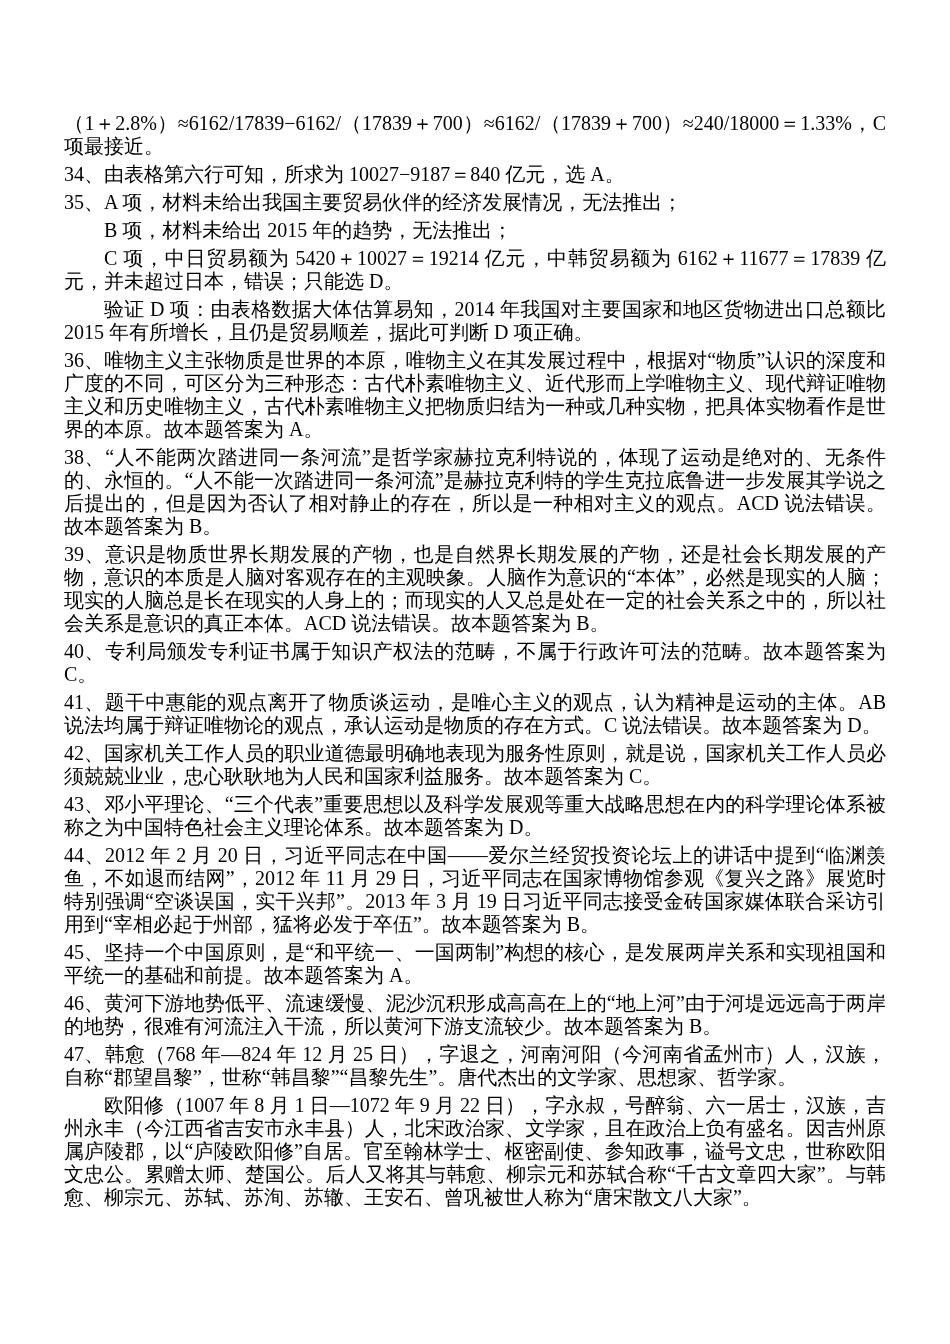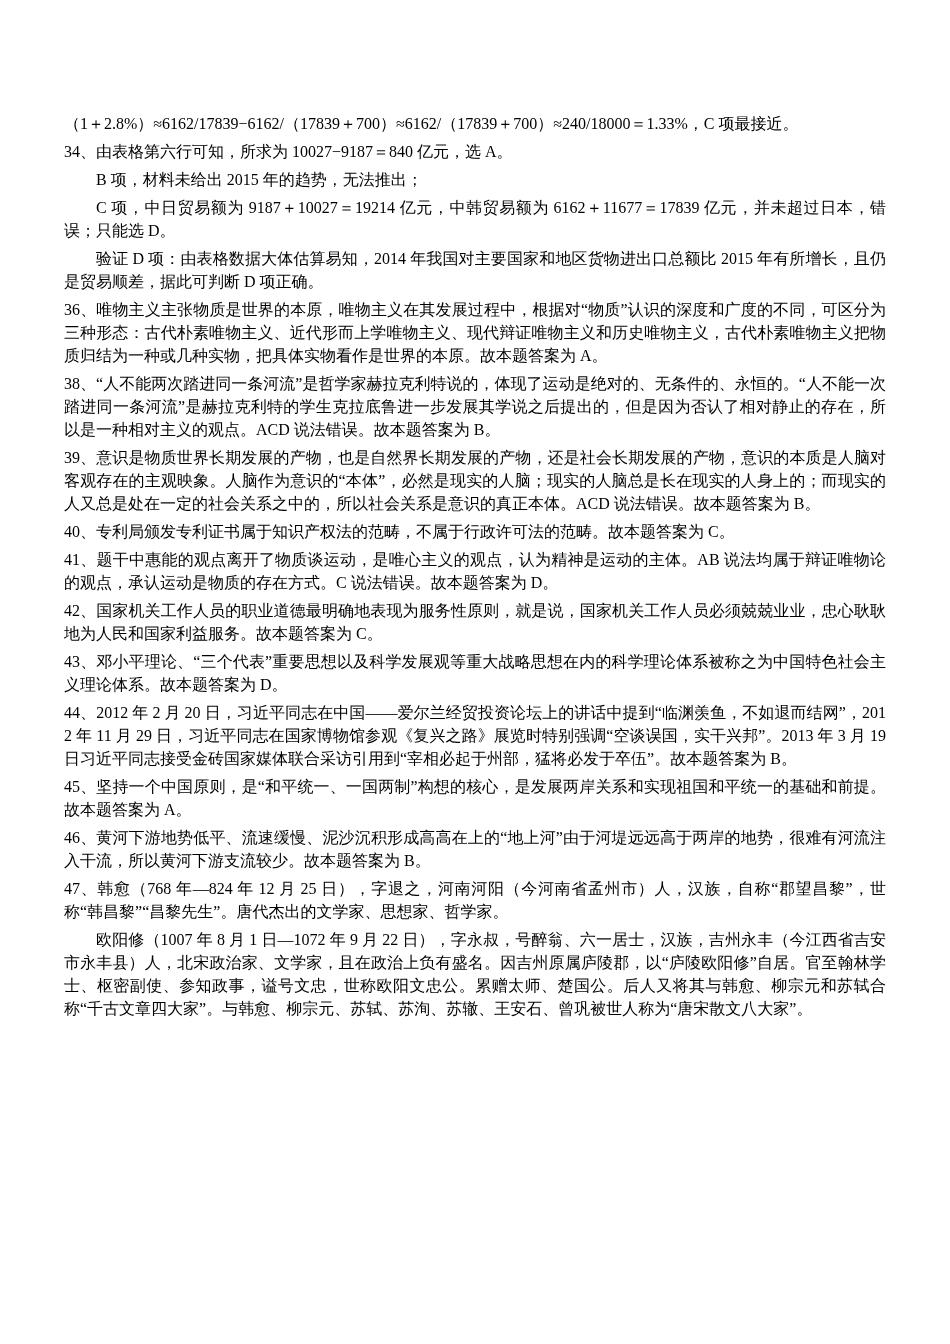--- a/index.html
+++ b/index.html
@@ -12,39 +12,40 @@
     overflow: hidden;
   }
   .page {
     width: 950px;
     height: 1344px;
     background: #ffffff;
     padding: 112px 64px 60px 64px;
     overflow: hidden;
   }
   .para {
-    font-size: 16px;
+    font-size: 20px;
     line-height: 23px;
     text-align: justify;
     margin-bottom: 5px;
     word-break: break-all;
   }
   .para.indent {
     text-indent: 2em;
     font-family: Liberation Serif, serif;
   }
 </style>
 </head>
 <body>
 
 <div class="page">
   <p class="para">（1＋2.8%）≈6162/17839−6162/（17839＋700）≈6162/（17839＋700）≈240/18000＝1.33%，C 项最接近。</p>
   <p class="para">34、由表格第六行可知，所求为 10027−9187＝840 亿元，选 A。</p>
+  <p class="para">35、A 项，材料未给出我国主要贸易伙伴的经济发展情况，无法推出；</p>
   <p class="para indent">B 项，材料未给出 2015 年的趋势，无法推出；</p>
-  <p class="para indent">C 项，中日贸易额为 9187＋10027＝19214 亿元，中韩贸易额为 6162＋11677＝17839 亿元，并未超过日本，错误；只能选 D。</p>
+  <p class="para indent">C 项，中日贸易额为 5420＋10027＝19214 亿元，中韩贸易额为 6162＋11677＝17839 亿元，并未超过日本，错误；只能选 D。</p>
   <p class="para indent">验证 D 项：由表格数据大体估算易知，2014 年我国对主要国家和地区货物进出口总额比 2015 年有所增长，且仍是贸易顺差，据此可判断 D 项正确。</p>
   <p class="para">36、唯物主义主张物质是世界的本原，唯物主义在其发展过程中，根据对“物质”认识的深度和广度的不同，可区分为三种形态：古代朴素唯物主义、近代形而上学唯物主义、现代辩证唯物主义和历史唯物主义，古代朴素唯物主义把物质归结为一种或几种实物，把具体实物看作是世界的本原。故本题答案为 A。</p>
   <p class="para">38、“人不能两次踏进同一条河流”是哲学家赫拉克利特说的，体现了运动是绝对的、无条件的、永恒的。“人不能一次踏进同一条河流”是赫拉克利特的学生克拉底鲁进一步发展其学说之后提出的，但是因为否认了相对静止的存在，所以是一种相对主义的观点。ACD 说法错误。故本题答案为 B。</p>
   <p class="para">39、意识是物质世界长期发展的产物，也是自然界长期发展的产物，还是社会长期发展的产物，意识的本质是人脑对客观存在的主观映象。人脑作为意识的“本体”，必然是现实的人脑；现实的人脑总是长在现实的人身上的；而现实的人又总是处在一定的社会关系之中的，所以社会关系是意识的真正本体。ACD 说法错误。故本题答案为 B。</p>
   <p class="para">40、专利局颁发专利证书属于知识产权法的范畴，不属于行政许可法的范畴。故本题答案为 C。</p>
   <p class="para">41、题干中惠能的观点离开了物质谈运动，是唯心主义的观点，认为精神是运动的主体。AB 说法均属于辩证唯物论的观点，承认运动是物质的存在方式。C 说法错误。故本题答案为 D。</p>
   <p class="para">42、国家机关工作人员的职业道德最明确地表现为服务性原则，就是说，国家机关工作人员必须兢兢业业，忠心耿耿地为人民和国家利益服务。故本题答案为 C。</p>
   <p class="para">43、邓小平理论、“三个代表”重要思想以及科学发展观等重大战略思想在内的科学理论体系被称之为中国特色社会主义理论体系。故本题答案为 D。</p>
   <p class="para">44、2012 年 2 月 20 日，习近平同志在中国——爱尔兰经贸投资论坛上的讲话中提到“临渊羡鱼，不如退而结网”，2012 年 11 月 29 日，习近平同志在国家博物馆参观《复兴之路》展览时特别强调“空谈误国，实干兴邦”。2013 年 3 月 19 日习近平同志接受金砖国家媒体联合采访引用到“宰相必起于州部，猛将必发于卒伍”。故本题答案为 B。</p>
   <p class="para">45、坚持一个中国原则，是“和平统一、一国两制”构想的核心，是发展两岸关系和实现祖国和平统一的基础和前提。故本题答案为 A。</p>

